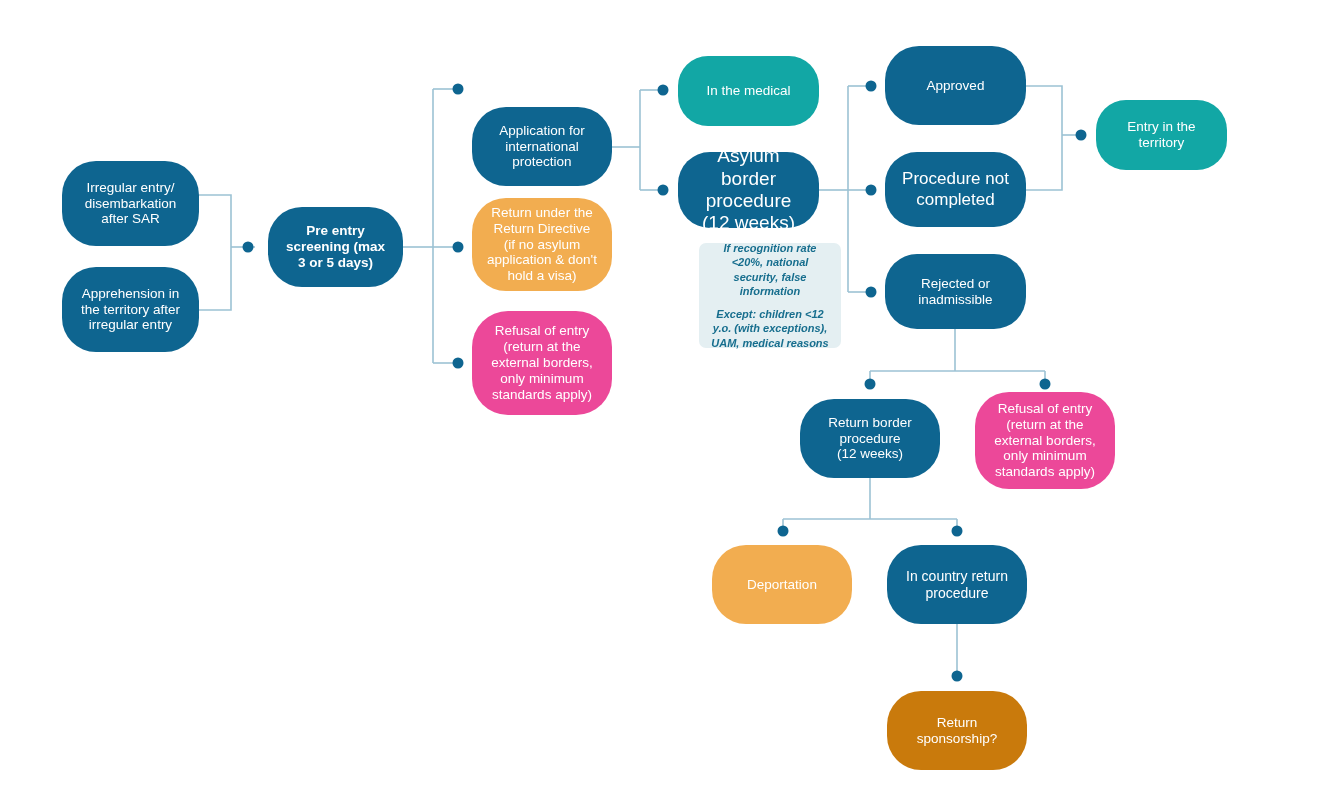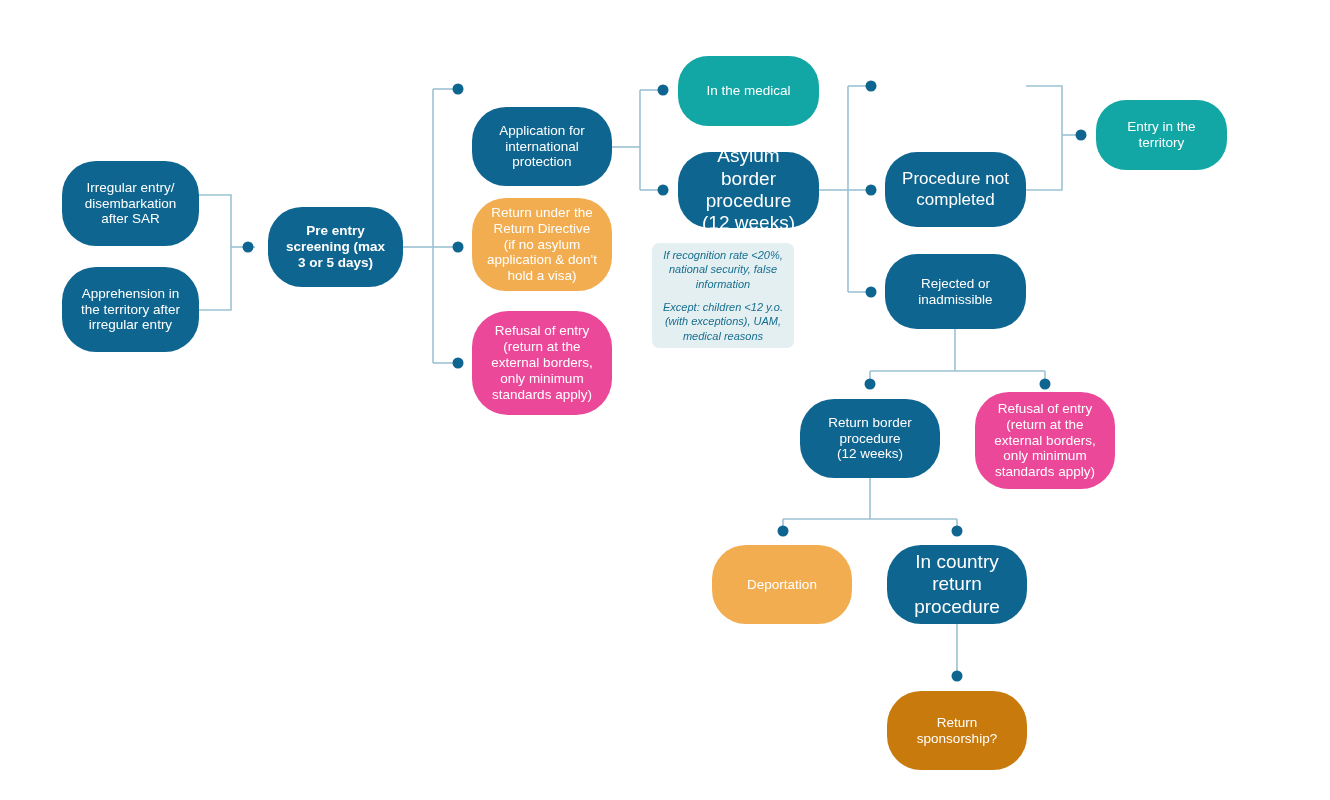--- a/index.html
+++ b/index.html
@@ -158,20 +158,23 @@
   <div class="node c-teal" style="left:678px;top:56px;width:141px;height:70px;border-radius:30px;font-size:13.5px;">
     <span class="ttl" style="white-space:pre-line;font-weight:normal;">In the medical</span>
   </div>
 
   <div class="node c-blue" style="left:678px;top:152px;width:141px;height:76px;border-radius:32px;font-size:19px;">
     <span class="ttl" style="white-space:pre-line;font-weight:normal;">Asylum border
 procedure</span>
     <span class="sub" style="white-space:pre-line;">(12 weeks)</span>
   </div>
 
+  <div class="node c-blue" style="left:885px;top:46px;width:141px;height:79px;border-radius:34px;font-size:13.5px;">
+    <span class="ttl" style="white-space:pre-line;font-weight:normal;">Approved</span>
+  </div>
 
   <div class="node c-blue" style="left:885px;top:152px;width:141px;height:75px;border-radius:32px;font-size:17px;">
     <span class="ttl" style="white-space:pre-line;font-weight:normal;">Procedure not
 completed</span>
   </div>
 
   <div class="node c-blue" style="left:885px;top:254px;width:141px;height:75px;border-radius:32px;font-size:13.5px;">
     <span class="ttl" style="white-space:pre-line;font-weight:normal;">Rejected or
 inadmissible</span>
   </div>
@@ -192,28 +195,28 @@
     <span class="sub" style="white-space:pre-line;">(return at the
 external borders,
 only minimum
 standards apply)</span>
   </div>
 
   <div class="node c-lorange" style="left:712px;top:545px;width:140px;height:79px;border-radius:34px;font-size:13.5px;">
     <span class="ttl" style="white-space:pre-line;font-weight:normal;">Deportation</span>
   </div>
 
-  <div class="node c-blue" style="left:887px;top:545px;width:140px;height:79px;border-radius:34px;font-size:19px;">
+  <div class="node c-blue" style="left:887px;top:545px;width:140px;height:79px;border-radius:34px;font-size:14px;">
     <span class="ttl" style="white-space:pre-line;font-weight:normal;">In country return
 procedure</span>
   </div>
 
   <div class="node c-dorange" style="left:887px;top:691px;width:140px;height:79px;border-radius:34px;font-size:13.5px;">
     <span class="ttl" style="white-space:pre-line;font-weight:normal;">Return
 sponsorship?</span>
   </div>
 
-  <div class="note" style="left:652px;top:243px;width:142px;height:105px;font-size:11px;">
+  <div class="note" style="left:699px;top:243px;width:142px;height:105px;font-size:11px;font-weight:bold;">
     <p>If recognition rate &lt;20%, national security, false information</p>
     <p>Except: children &lt;12 y.o. (with exceptions), UAM, medical reasons</p>
   </div>
 
 </div>
 
 </body></html>

